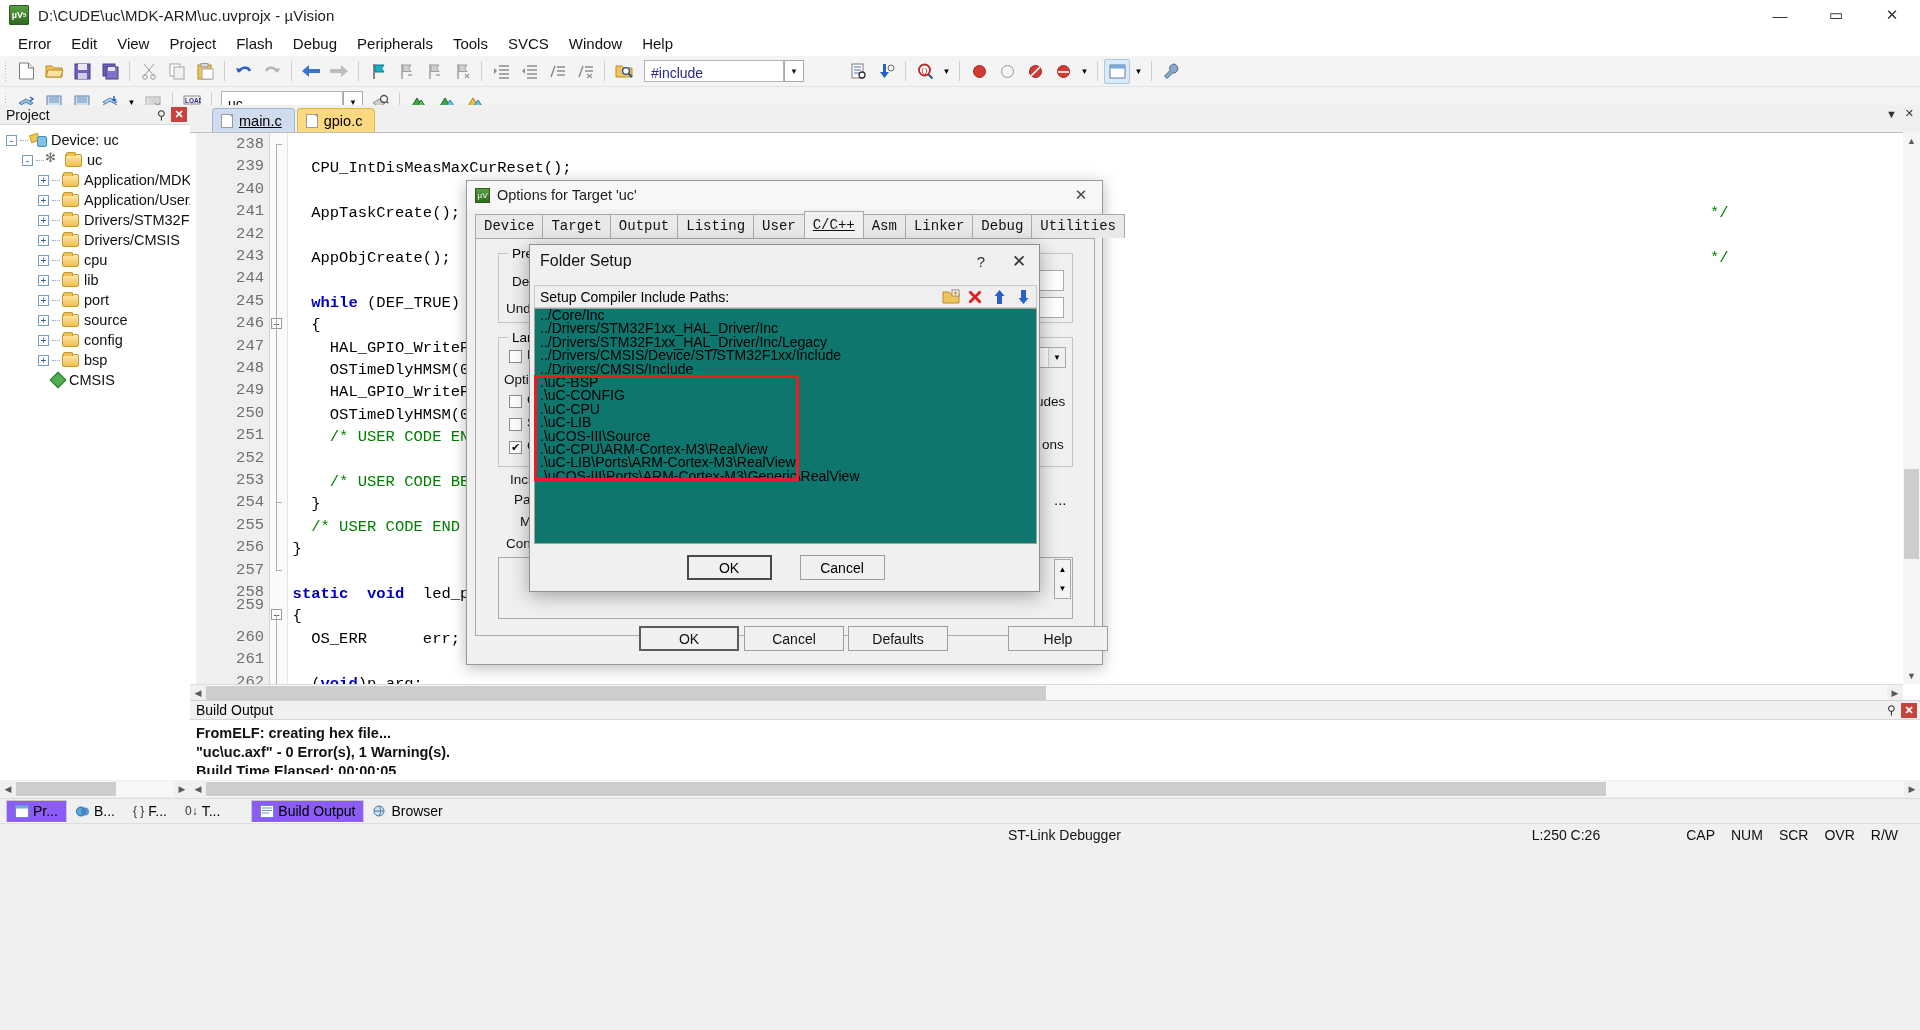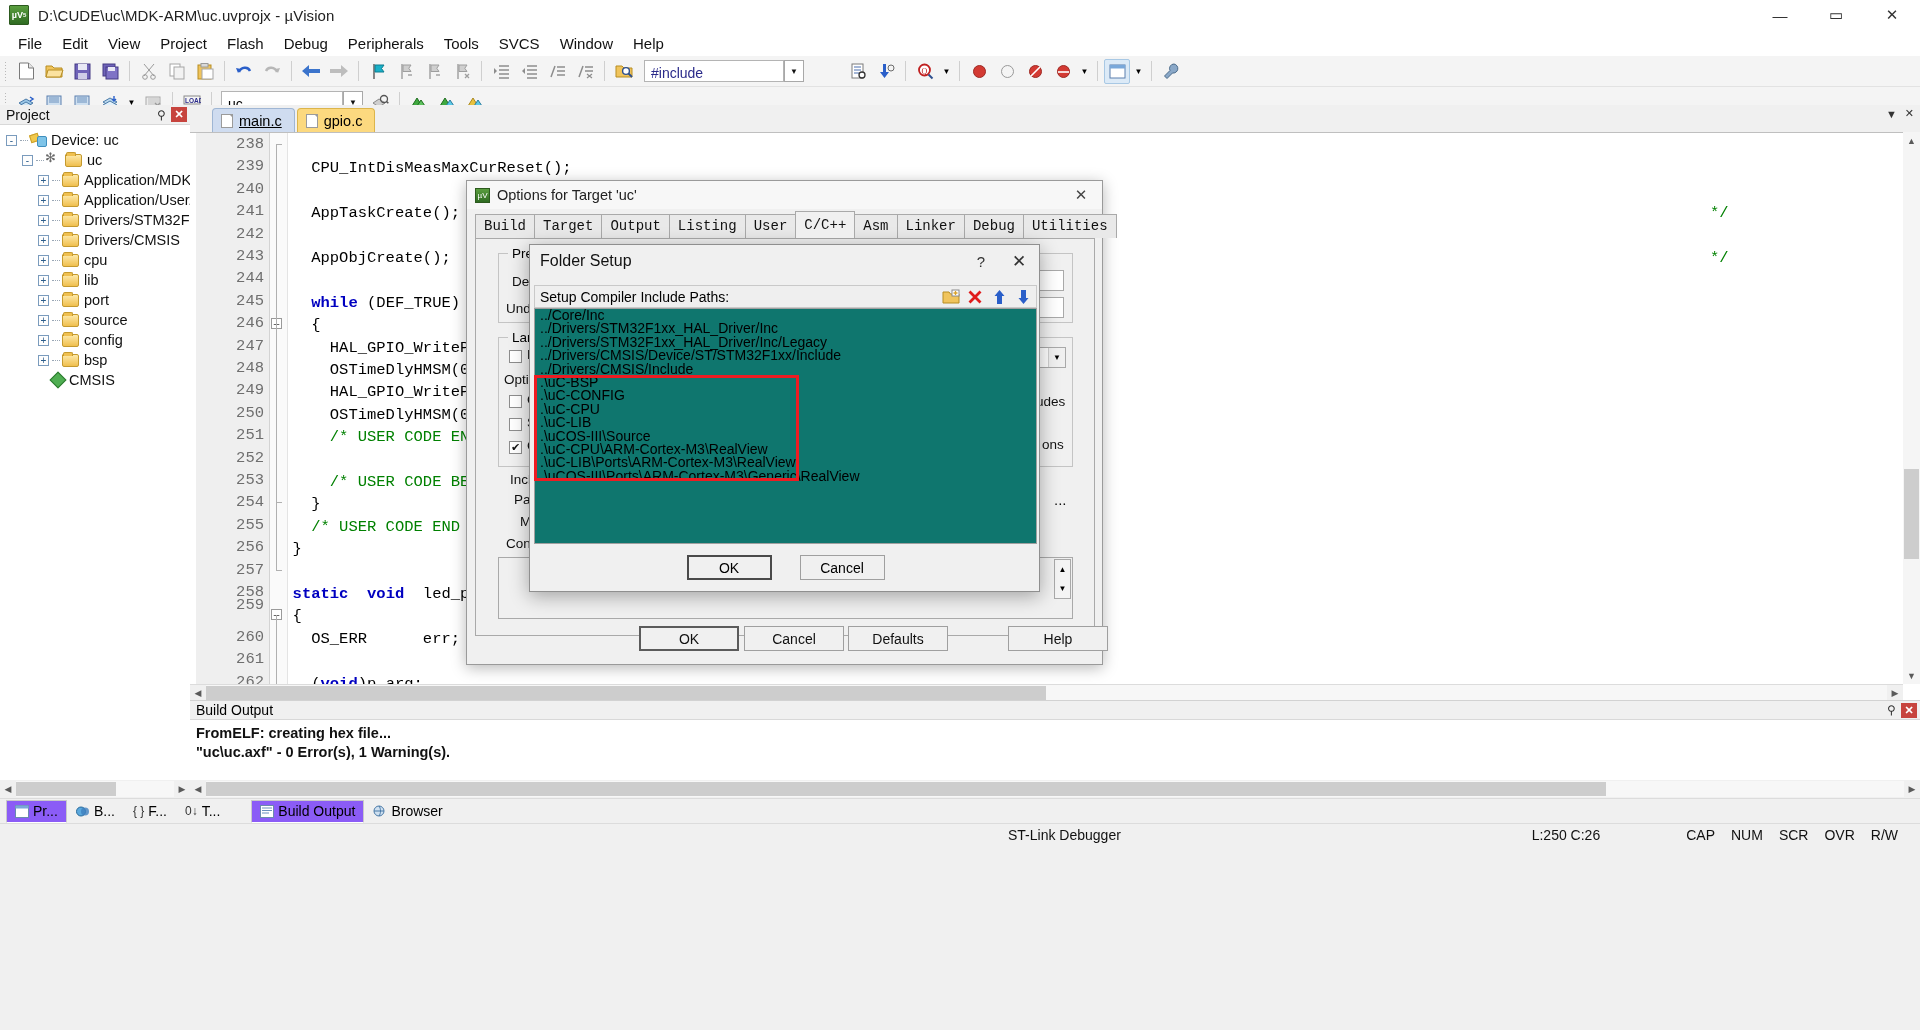--- a/index.html
+++ b/index.html
@@ -255,21 +255,21 @@
   }
   .tabstrip {
     position: absolute; left: 8px; top: 33px; display: flex; align-items: flex-end;
     height: 24px;
   }
   .otab {
     font-family: "Liberation Mono", monospace; font-size: 14px;
     padding: 3px 8px 4px 8px; border: 1px solid #a9a9a9; border-bottom: none;
     background: #e9e9e9; margin-right: -1px; color: #111;
   }
-  .otab.sel { background: #f0f0f0; padding-top: 5px; padding-bottom: 5px; position: relative; z-index: 2; }
+  .otab.sel { background: #f0f0f0; padding-top: 5px; padding-bottom: 5px; position: relative; z-index: 2; text-decoration: underline; }
   .opt-body {
     position: absolute; left: 8px; top: 57px; width: 620px; height: 398px;
     background: #f0f0f0; border: 1px solid #a9a9a9;
   }
   .group {
     position: absolute; border: 1px solid #c4c4c4;
   }
   .group > .glabel {
     position: absolute; top: -8px; left: 9px; background: #f0f0f0; padding: 0 4px; font-size: 13.5px;
   }
@@ -348,21 +348,21 @@
     <div class="title-icon">µV<sub style="font-size:6px">5</sub></div>
     <div class="title-text">D:\CUDE\uc\MDK-ARM\uc.uvprojx - µVision</div>
     <div class="win-controls">
       <div class="win-btn">—</div>
       <div class="win-btn">▭</div>
       <div class="win-btn close">✕</div>
     </div>
   </div>
 
   <div class="menubar">
-    <div class="menu-item">File</div>
+    <div class="menu-item">Error</div>
     <div class="menu-item">Edit</div>
     <div class="menu-item">View</div>
     <div class="menu-item">Project</div>
     <div class="menu-item">Flash</div>
     <div class="menu-item">Debug</div>
     <div class="menu-item">Peripherals</div>
     <div class="menu-item">Tools</div>
     <div class="menu-item">SVCS</div>
     <div class="menu-item">Window</div>
     <div class="menu-item">Help</div>
@@ -857,20 +857,21 @@
 
   <div class="build-pane">
     <div class="build-header">
       <div style="flex:1">Build Output</div>
       <div class="pin-btn">⚲</div>
       <div class="x-btn">✕</div>
     </div>
     <div class="build-body">
       <div>FromELF: creating hex file...</div>
       <div>"uc\uc.axf" - 0 Error(s), 1 Warning(s).</div>
+      <div class="build-clipline">Build Time Elapsed:  00:00:05</div>
     </div>
   </div>
 
   <div class="leftscroll">
     <div class="sb-arrow">◀</div>
     <div class="sb-track">
       <div class="sb-thumb" style="left:0; width:100px;"></div>
     </div>
     <div class="sb-arrow">▶</div>
   </div>
@@ -937,21 +938,21 @@
   </div>
 
   <div class="dlg-options">
     <div class="dlg-title">
       <div class="dt-ico">µV</div>
       <span>Options for Target 'uc'</span>
       <div class="dlg-close">✕</div>
     </div>
 
     <div class="tabstrip">
-      <div class="otab">Build</div>
+      <div class="otab">Device</div>
       <div class="otab">Target</div>
       <div class="otab">Output</div>
       <div class="otab">Listing</div>
       <div class="otab">User</div>
       <div class="otab sel">C/C++</div>
       <div class="otab">Asm</div>
       <div class="otab">Linker</div>
       <div class="otab">Debug</div>
       <div class="otab">Utilities</div>
     </div>

